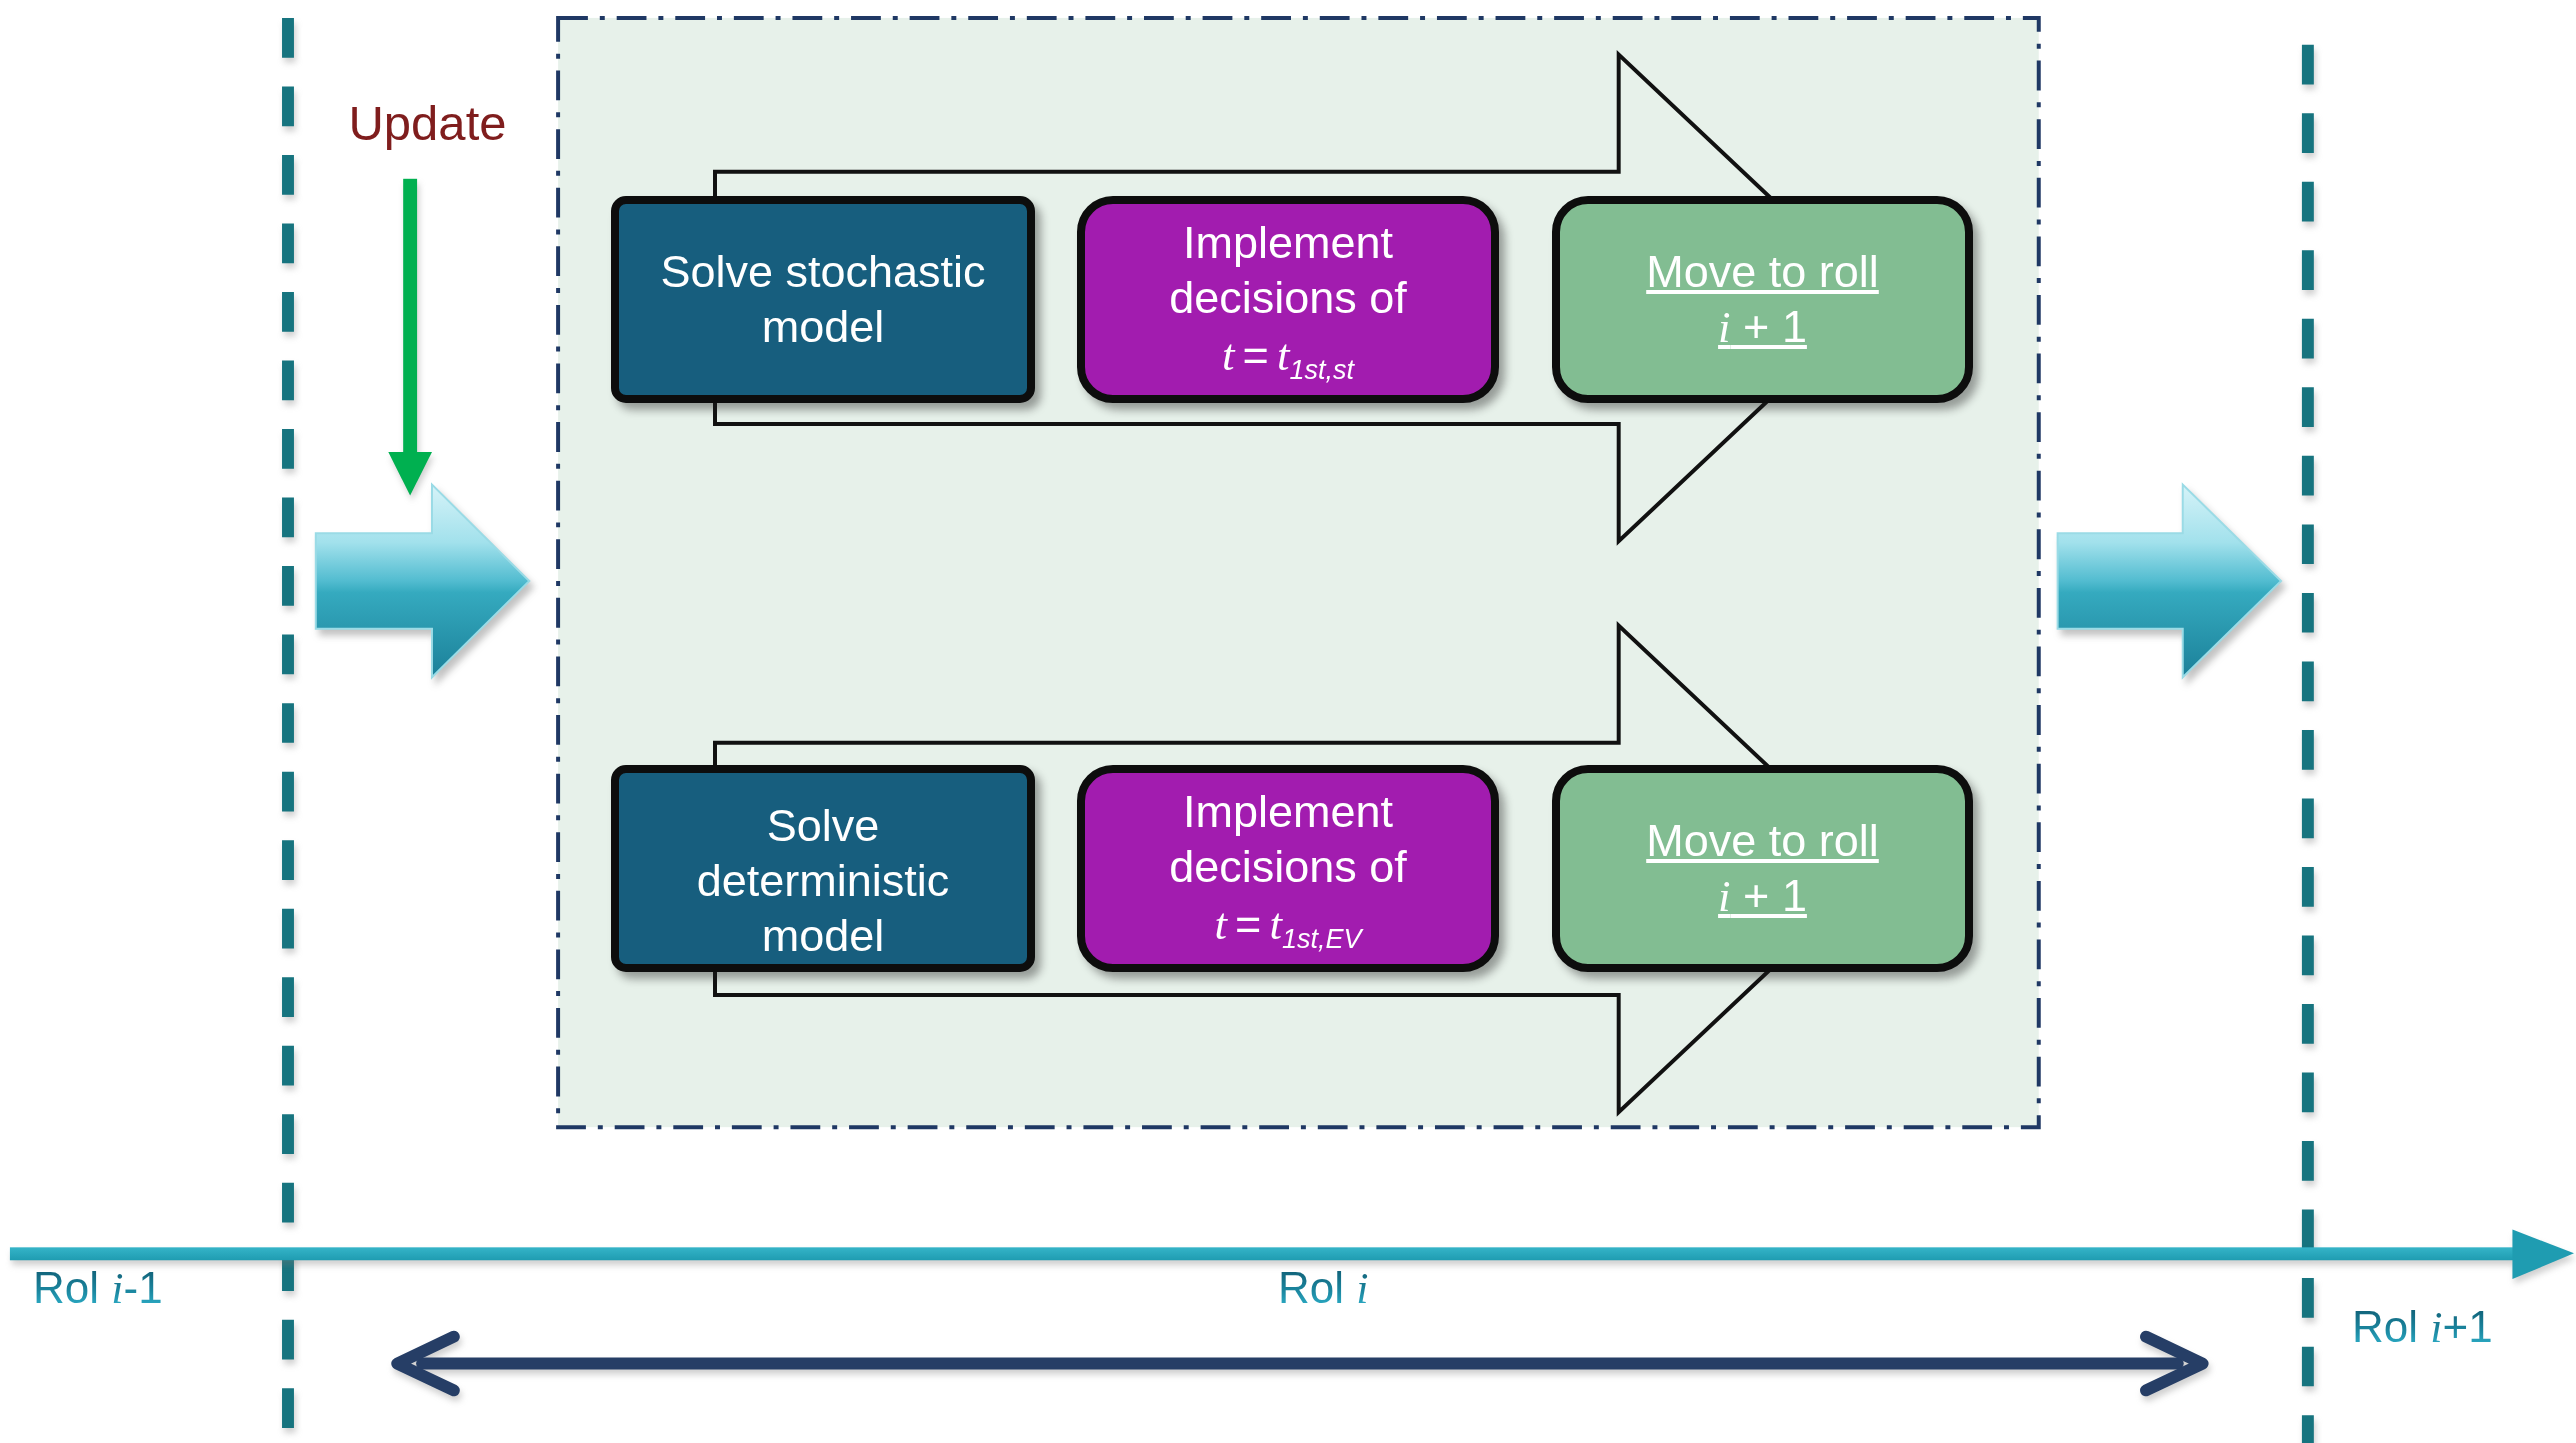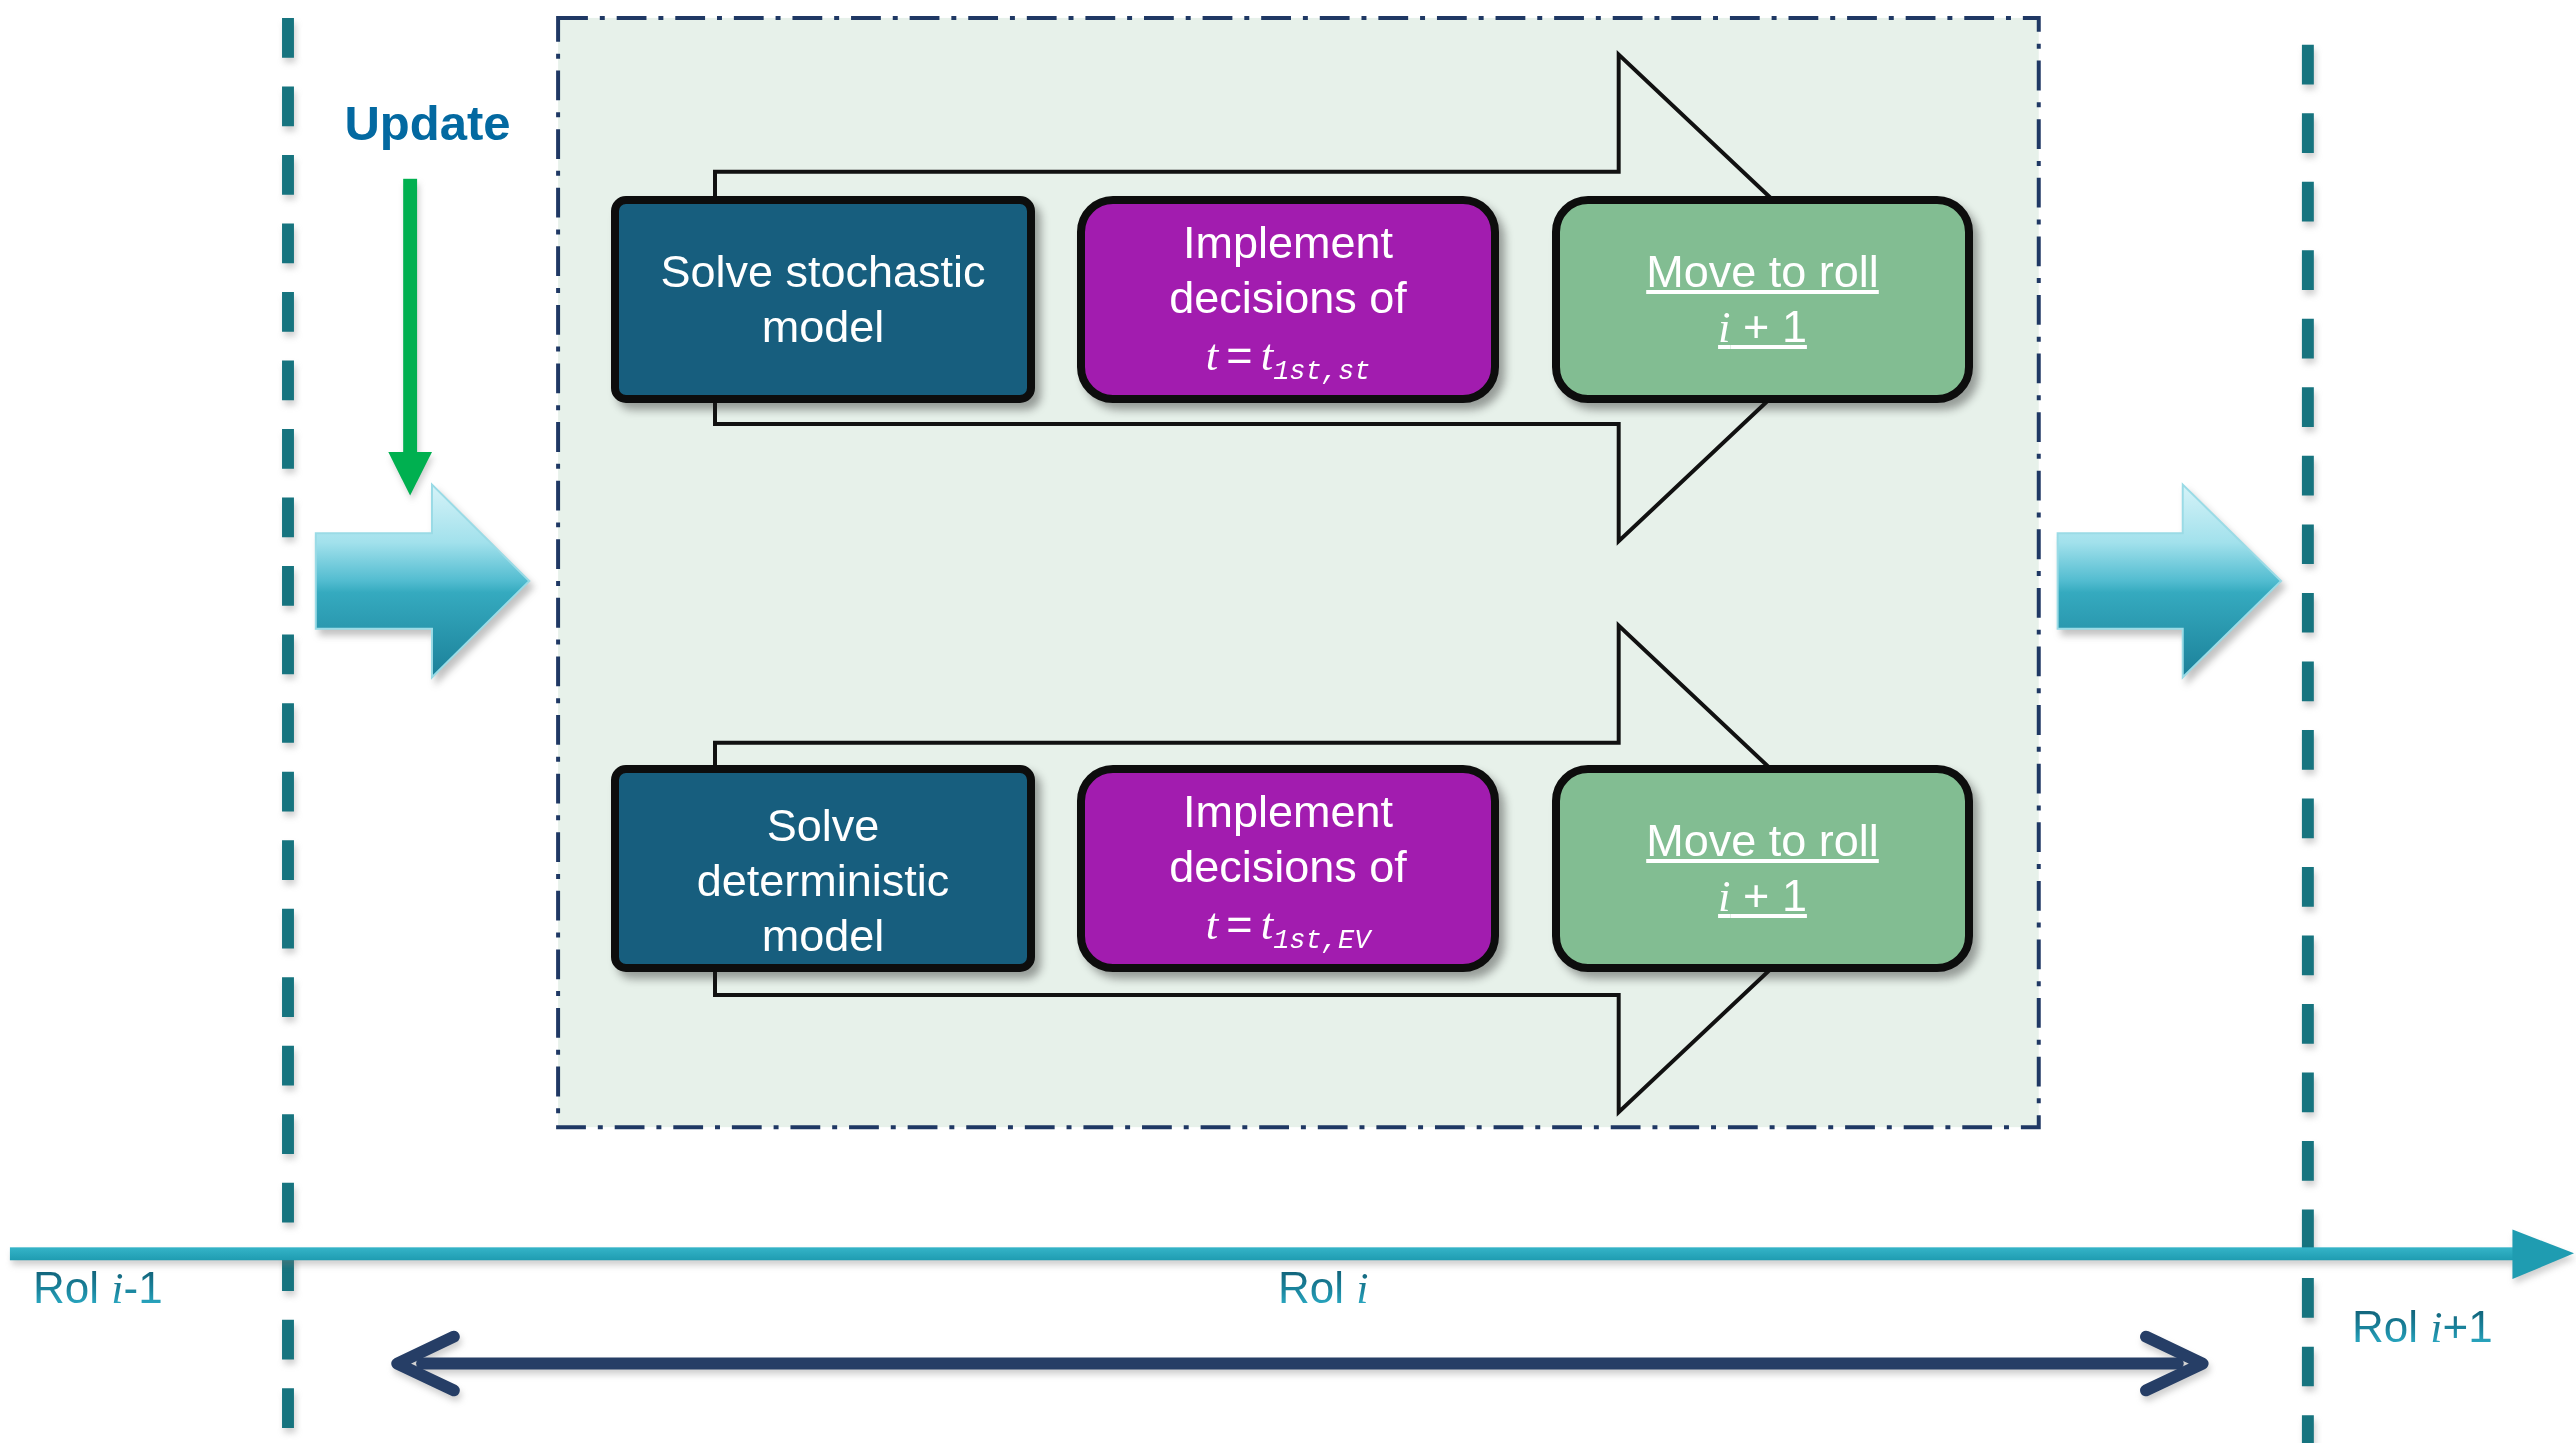--- a/index.html
+++ b/index.html
@@ -10,27 +10,27 @@
   
   .box{position:absolute;border:8px solid #0d0d0d;border-radius:36px;
        box-shadow:6px 7px 9px rgba(30,30,30,.40);
        display:flex;flex-direction:column;align-items:center;justify-content:center;
        color:#ffffff;font-size:45px;line-height:1.22;text-align:center;}
   .box.dark {background:#175e7e;border-radius:15px;}
   .box.teal {background:#a21caf;}
   .box.green{background:#82bd92;text-decoration:underline;}
   .box .mvar, .box .tvar{font-family:"Liberation Serif",serif;font-style:italic;}
   .box .eq{margin:0 .18em;}
-  .box sub.msub{font-size:.60em;font-style:italic;font-family:Liberation Mono, monospace;
+  .box sub.msub{font-size:.60em;font-style:italic;font-family:Liberation Sans, sans-serif;
                 vertical-align:-0.35em;line-height:0;margin-top:12px;}
   .mathline{margin-top:2px;}
 
   
   .update{position:absolute;left:338px;top:95px;width:179px;text-align:center;
-          color:#0369a1;font-weight:700;font-size:49px;}
+          color:#7f1d1d;font-weight:400;font-size:49px;}
 
   
   .tl-label{position:absolute;font-size:44px;white-space:nowrap;
             background:linear-gradient(180deg,#0e556b 0%,#1b87a0 55%,#35bed8 100%);
             -webkit-background-clip:text;background-clip:text;color:transparent;}
   .tl-label .tlvar{font-family:"Liberation Serif",serif;font-style:italic;}
 
   .shadow-soft{filter:drop-shadow(4px 6px 4px rgba(80,80,80,.35));}
   .shadow-faint{filter:drop-shadow(2px 5px 3px rgba(120,120,120,.35));}
 </style>

